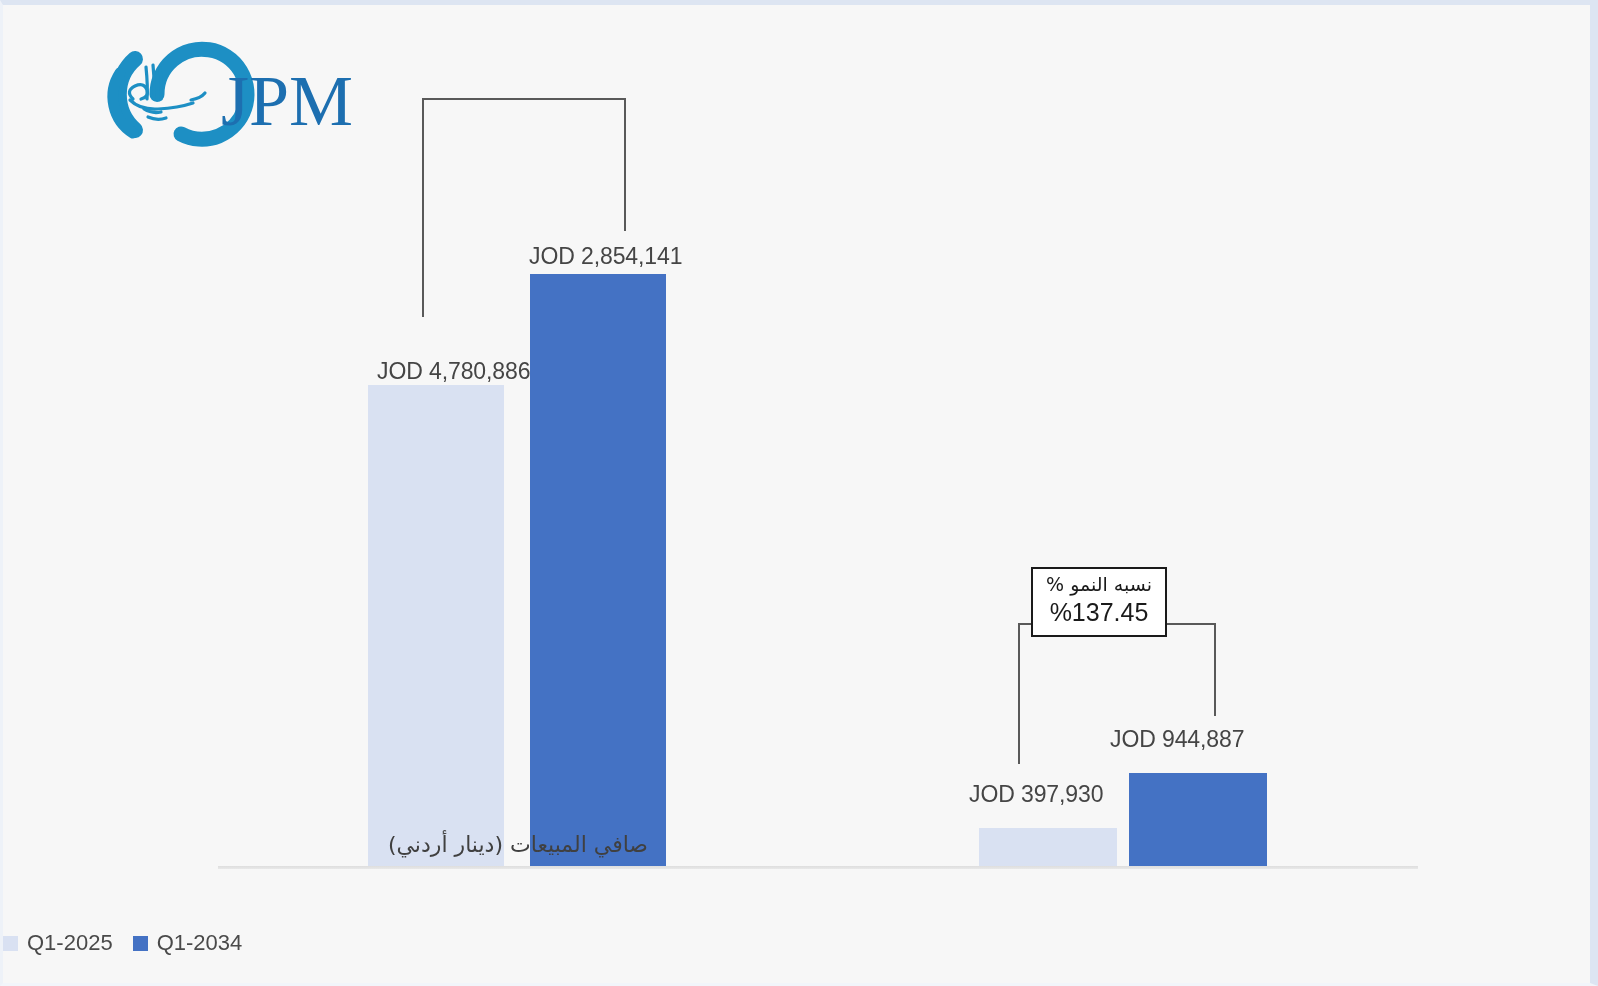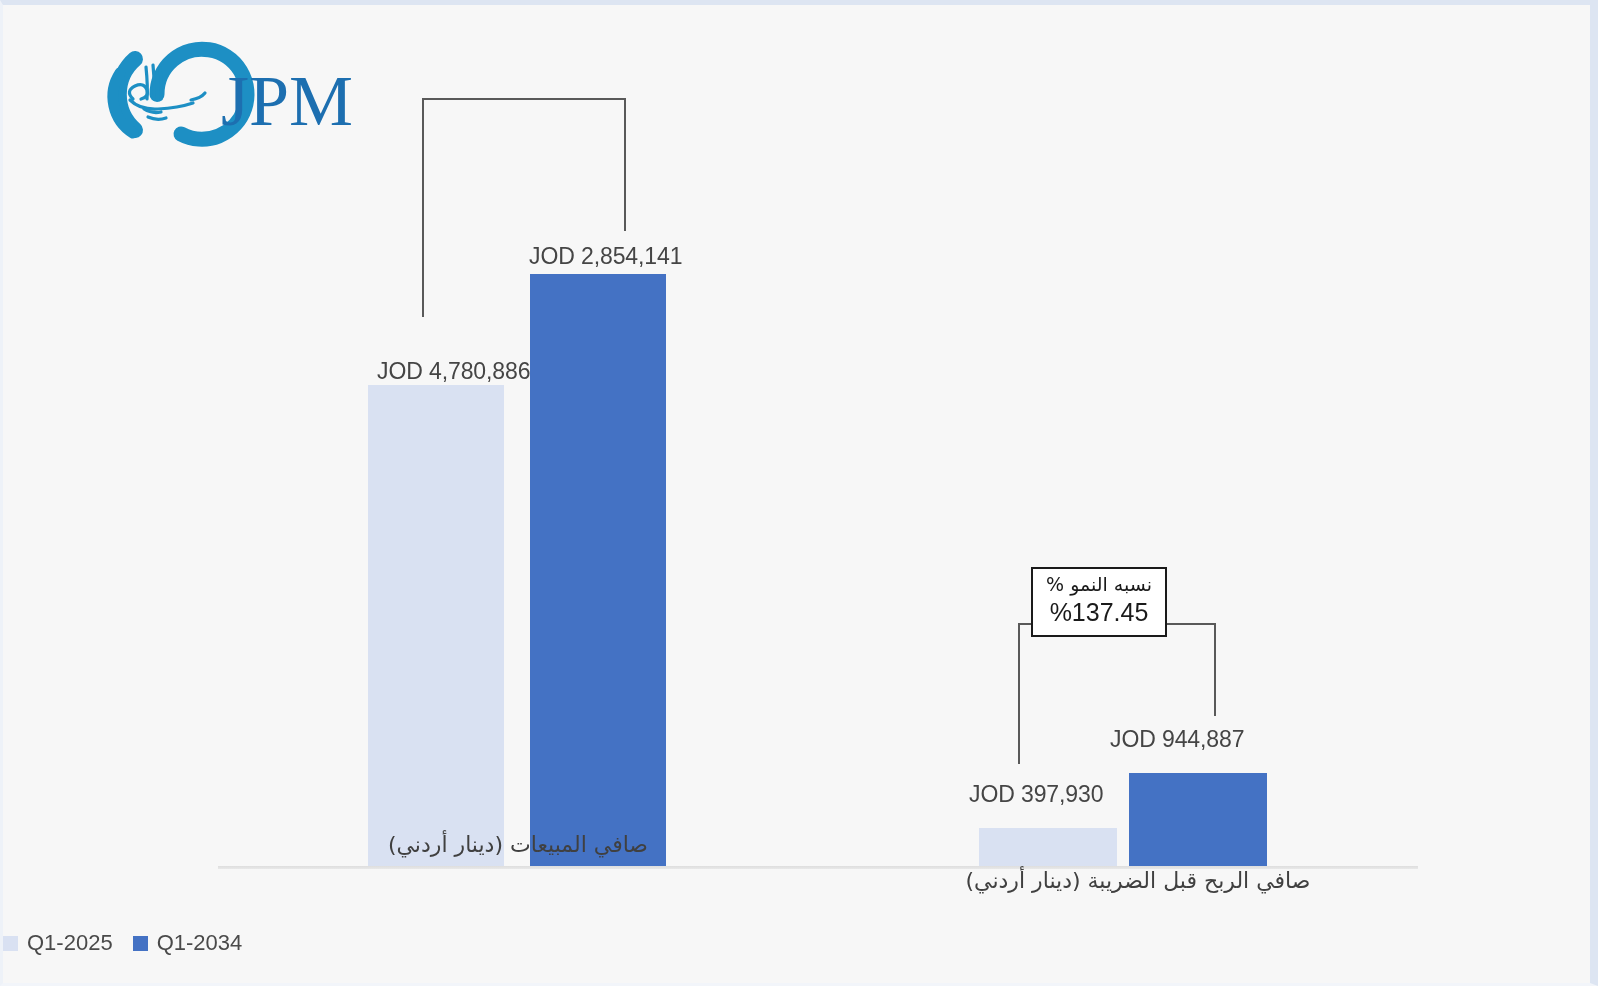--- a/index.html
+++ b/index.html
@@ -186,21 +186,20 @@
       <div class="vline" style="left:621px; top:93px; height:133px;"></div>
     </div>
 
 
     <div class="bar light" style="left:976px; width:138px; height:38px;"></div>
     <div class="val-label" style="left:966px; top:776px;">JOD 397,930</div>
 
     <div class="bar dark" style="left:1126px; width:138px; height:93px;"></div>
     <div class="val-label" style="left:1107px; top:721px;">JOD 944,887</div>
 
-    <div class="cat-label" style="left:950px; top:863px; width:370px;">صافي الربح قبل الضريبة (دينار أردني)</div>
 
     <div class="bracket" style="left:0; top:0; width:1598px; height:986px;">
       <div class="hline" style="left:1015px; top:618px; width:197px;"></div>
       <div class="vline" style="left:1015px; top:618px; height:141px;"></div>
       <div class="vline" style="left:1211px; top:618px; height:93px;"></div>
     </div>
 
     <div class="growth-box rtl" style="left:1028px; top:562px; width:136px;">
       <div class="g-title">نسبه النمو %</div>
       <div class="g-value">%137.45</div>

